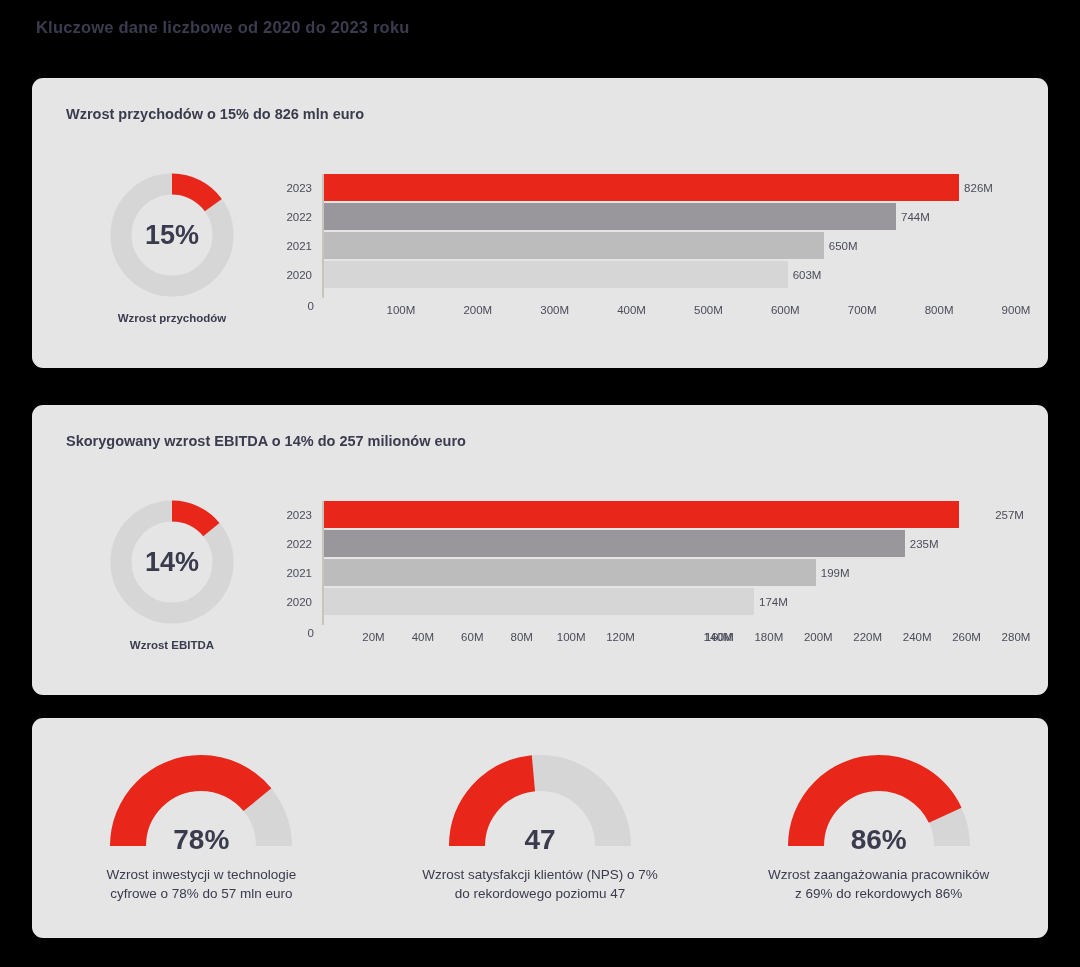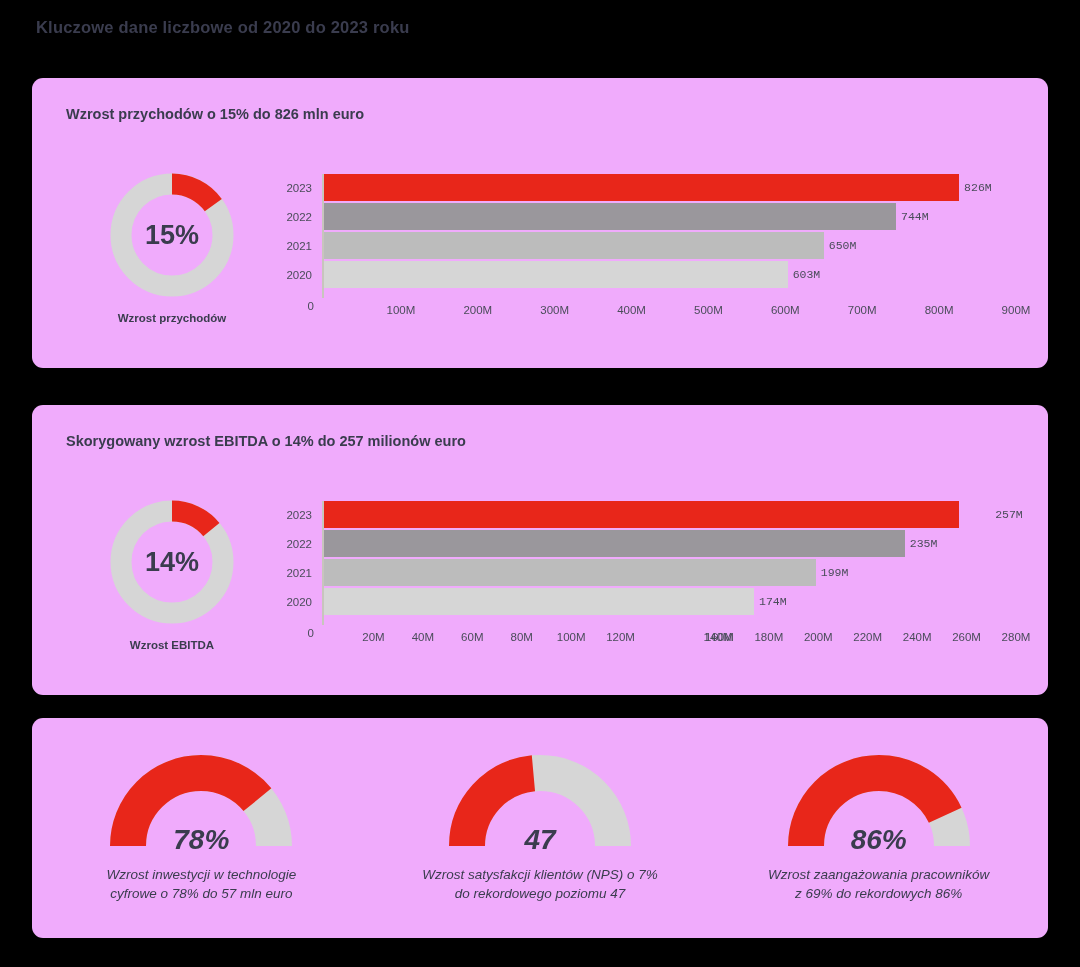--- a/index.html
+++ b/index.html
@@ -15,26 +15,26 @@
     position: absolute;
     left: 36px; top: 18px;
     font-size: 16.5px;
     font-weight: bold;
     color: #3a3c4e;
     letter-spacing: 0.2px;
   }
 
   .card {
     position: absolute;
-    background: #f0abfc;
+    background: #e5e5e5;
     border-radius: 11px;
   }
   #card-revenue { left: 32px; top: 78px; width: 1016px; height: 290px; }
   #card-ebitda  { left: 32px; top: 405px; width: 1016px; height: 290px; }
-  #card-kpis    { left: 32px; top: 718px; width: 1016px; height: 220px; font-style: italic; }
+  #card-kpis    { left: 32px; top: 718px; width: 1016px; height: 220px; }
 
   .card-title {
     position: absolute;
     left: 34px; top: 28px;
     font-size: 14.5px;
     font-weight: bold;
     color: #3a3c4e;
   }
 
   
@@ -58,21 +58,21 @@
   }
 
   
   .bars-area { position: absolute; top: 96px; left: 232px; width: 752px; height: 140px; }
   .bar-row { position: relative; height: 27px; margin-bottom: 2px; }
   .bar-cat {
     position: absolute; left: 0; top: 0; width: 48px; height: 27px;
     display: flex; align-items: center; justify-content: flex-end;
     font-size: 11.5px; color: #4a4c5a;
   }
-  .bar-track { position: absolute; left: 60px; right: 0; top: 0; height: 27px; font-family: Liberation Mono, monospace; }
+  .bar-track { position: absolute; left: 60px; right: 0; top: 0; height: 27px; }
   .bar-fill { position: absolute; left: 0; top: 0; height: 27px; }
   .bar-value {
     position: absolute; top: 0; height: 27px;
     display: flex; align-items: center;
     font-size: 11.5px; color: #4a4c5a;
     padding-left: 5px; white-space: nowrap;
   }
   .axis-line {
     position: absolute; left: 58px; top: 0; width: 2px; height: 124px;
     background: #c8c5bd;

